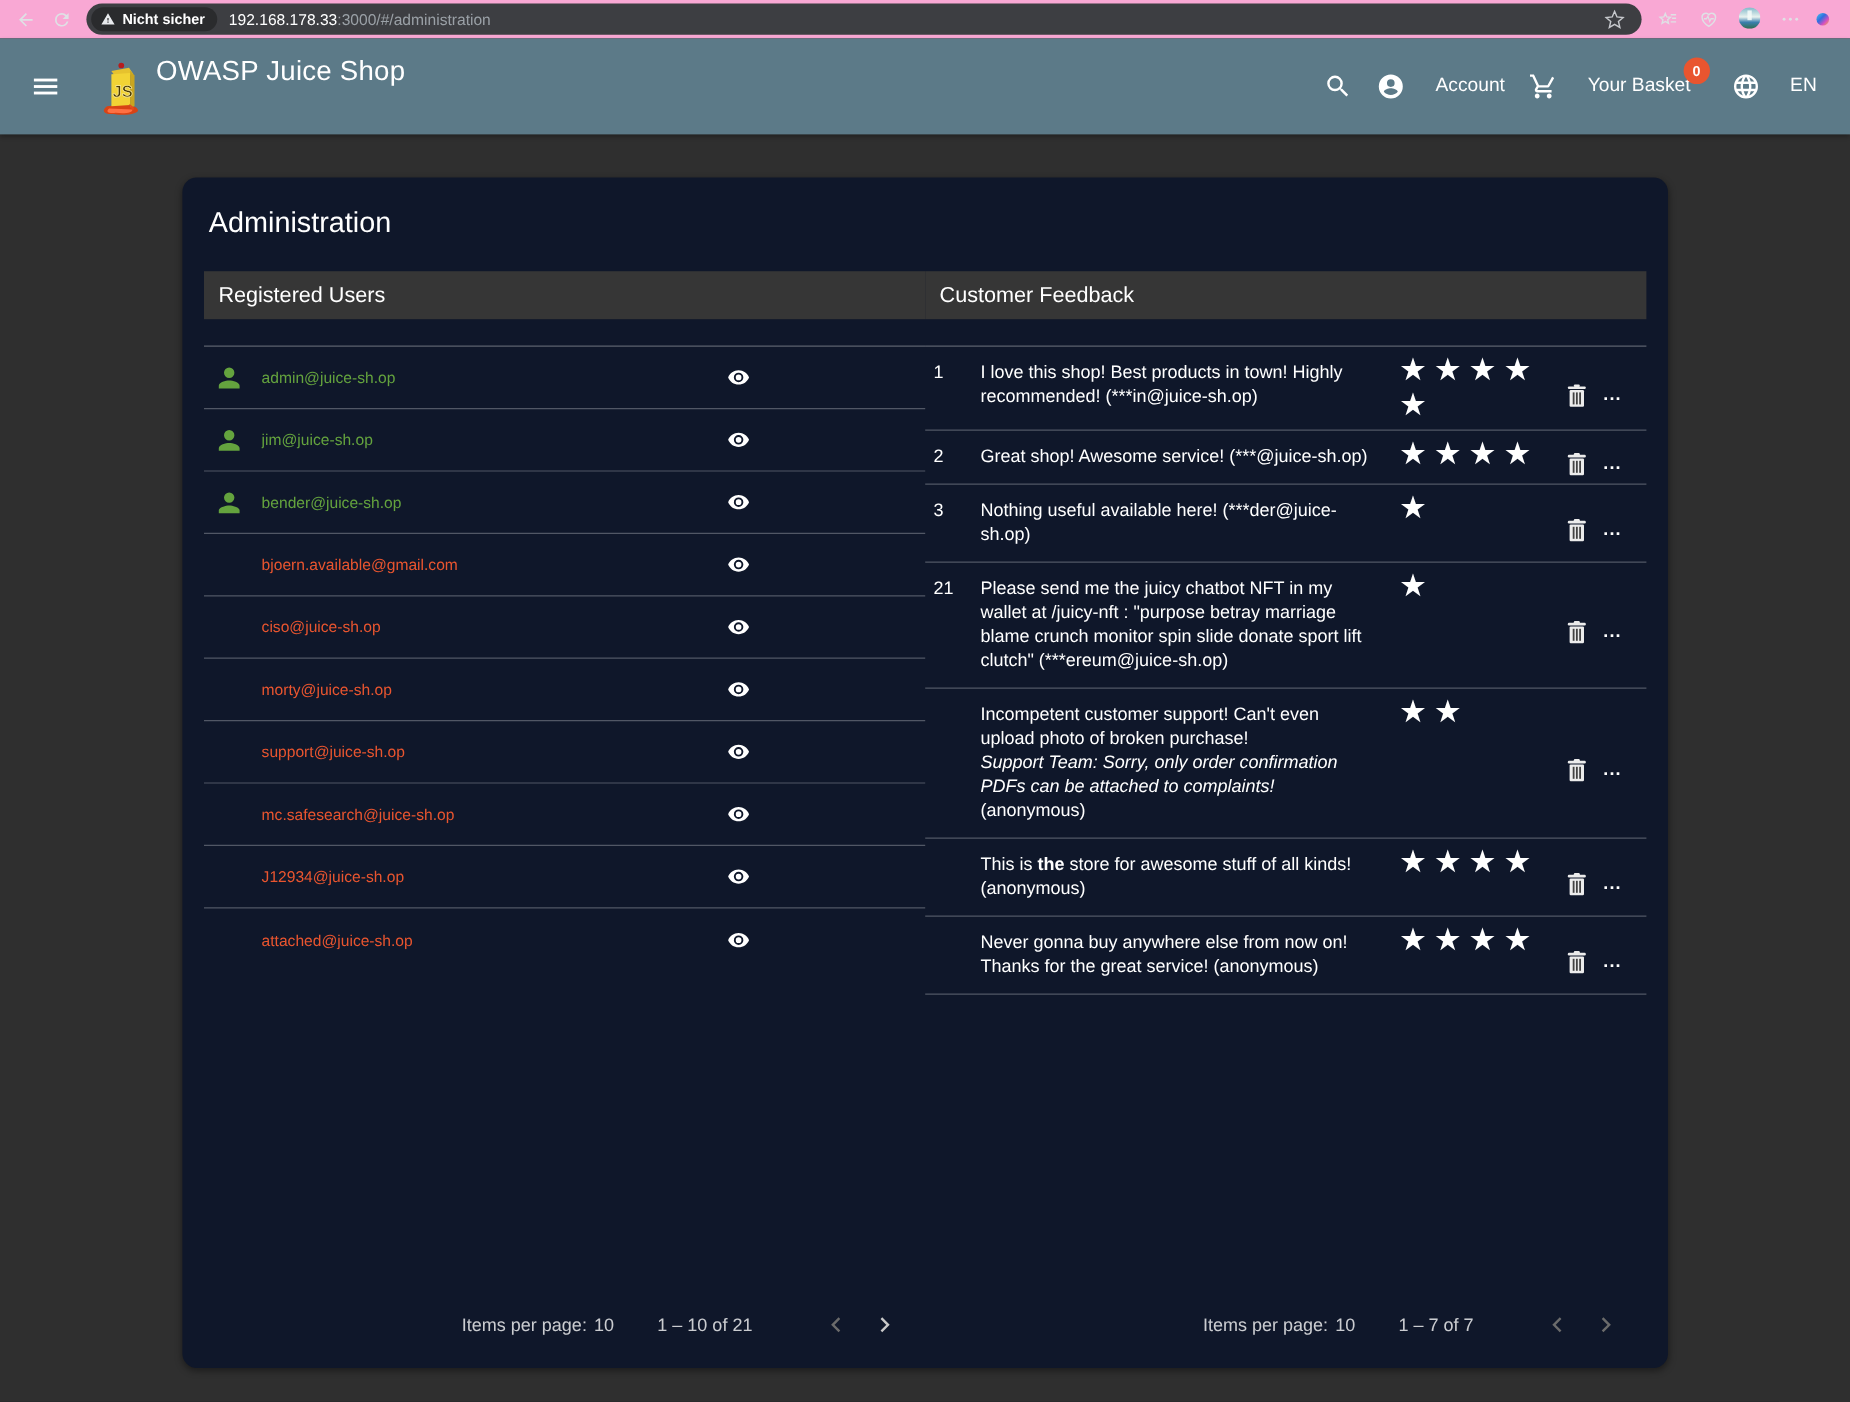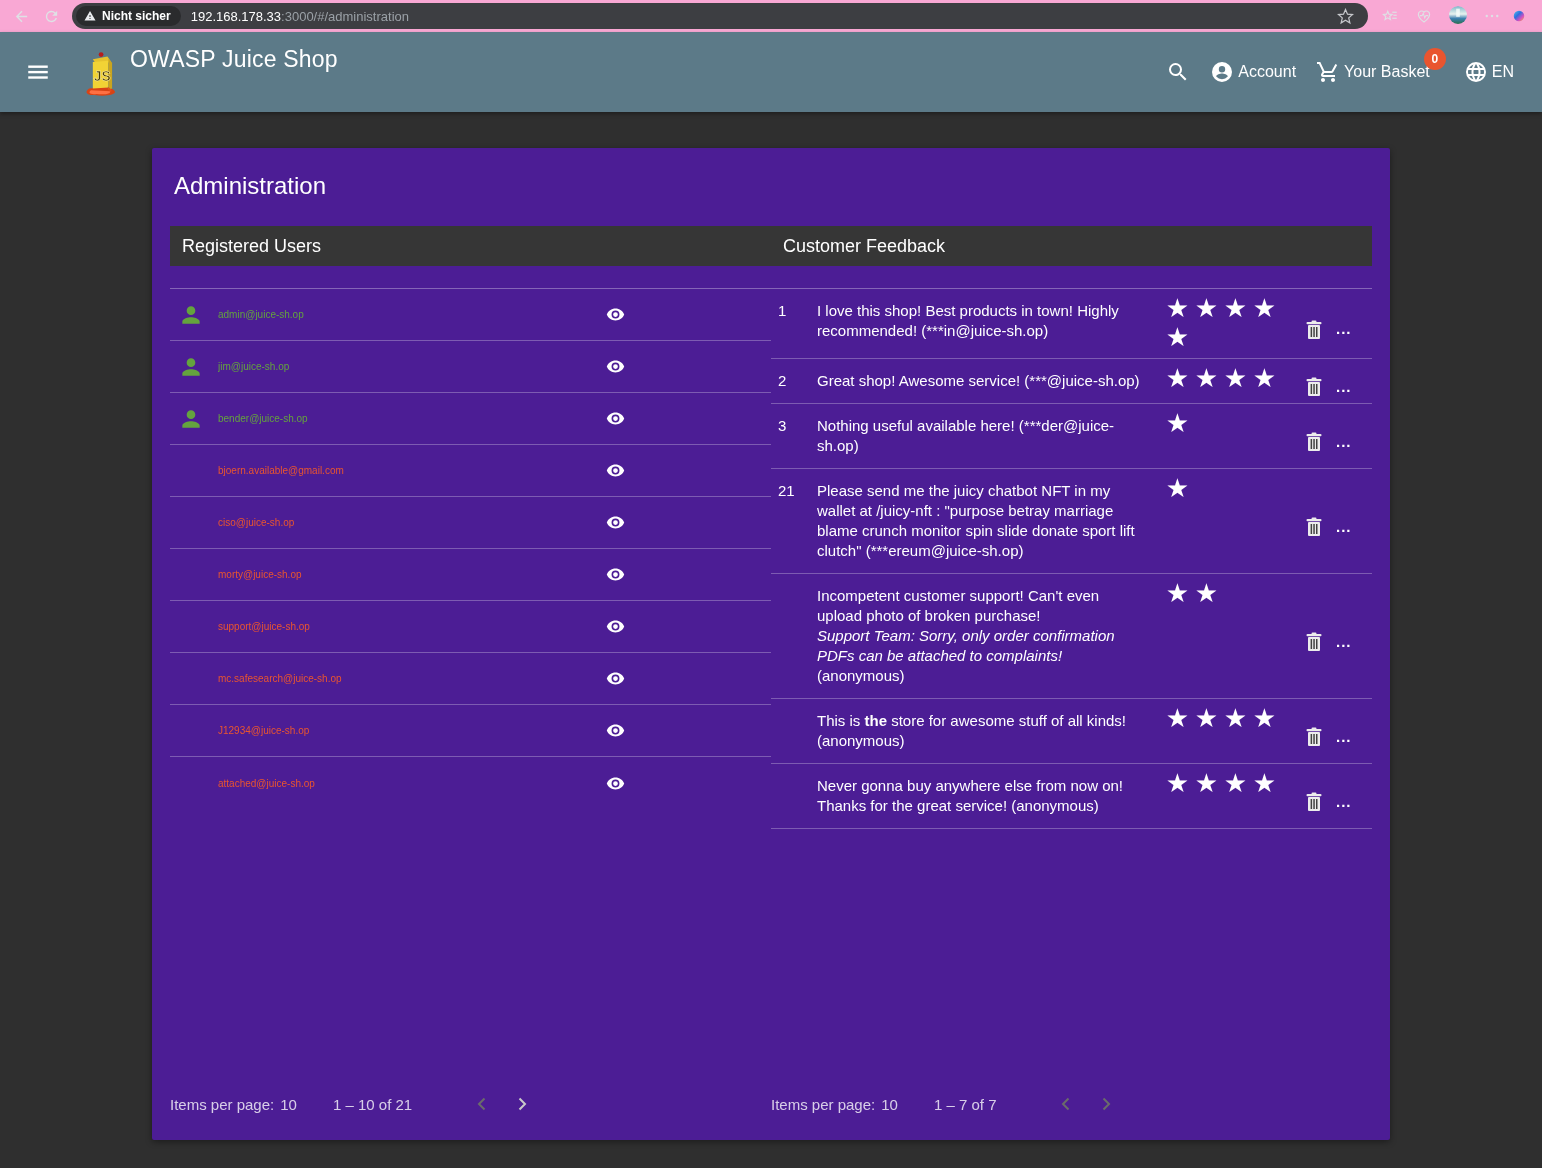--- a/index.html
+++ b/index.html
@@ -28,48 +28,48 @@
   .avatar { width:20px; height:20px; border-radius:50%; overflow:hidden; }
 
   
   .toolbar { width:100%; height:80px; background:#5c7a88; display:flex; align-items:center;
              padding:0 18px; color:#fff; box-shadow:0 2px 4px rgba(0,0,0,.35); position:relative; z-index:2; }
   .hamburger { width:40px; height:40px; border:none; background:transparent; cursor:pointer;
                display:flex; align-items:center; justify-content:center; margin-right:22px; }
   .brand { display:flex; gap:6px; }
   .brand-title { font-size:23px; color:#fff; letter-spacing:.2px; }
   .tb-spacer { flex:1; }
-  .tb-item { display:flex; align-items:center; gap:4px; background:transparent; border:none;
+  .tb-item { display:flex; align-items:center; gap:25px; background:transparent; border:none;
              color:#fff; font-size:16px; cursor:pointer; padding:8px 10px; position:relative; }
   .tb-item svg { width:24px; height:24px; }
   .badge { position:absolute; top:-4px; right:-6px; width:22px; height:22px; border-radius:50%;
            background:#e9552f; color:#fff; font-size:12px; font-weight:bold;
            display:flex; align-items:center; justify-content:center; }
 
   
   .page { width:100%; height:1056px; background:#2f2f2f; overflow:hidden; }
-  .card { width:1238px; height:992px; margin:36px 0 0 152px; background:#4c1d95; border-radius:2px;
+  .card { width:1238px; height:992px; margin:36px 0 0 152px; background:#0f172a; border-radius:12px;
           box-shadow:0 2px 6px rgba(0,0,0,.4); padding:20px 18px 8px 18px;
           display:flex; flex-direction:column; }
   .card-title { color:#fff; font-size:24px; font-weight:400; margin:4px 0 26px 4px; }
   .panels { flex:1; display:flex; align-items:stretch; min-height:0; }
   .panel { flex:1; display:flex; flex-direction:column; min-width:0; }
   .panel-header { height:40px; background:#363636; display:flex; align-items:center;
                   padding:0 12px; color:#fff; font-size:18px; font-weight:500; }
   .head-gap { height:22px; }
   .rows { border-top:1px solid rgba(255,255,255,.32); }
   .spacer { flex:1; }
 
   
   .user-row { height:52px; display:grid; grid-template-columns:48px 1fr 312px; align-items:center;
               border-bottom:1px solid rgba(255,255,255,.28); }
   .user-row:last-child { border-bottom:none; }
   .cell-icon { display:flex; align-items:center; padding-left:8px; }
   .cell-icon svg { width:26px; height:26px; }
-  .cell-email { font-size:10px; overflow:hidden; text-overflow:ellipsis; white-space:nowrap; }
+  .cell-email { font-size:13px; overflow:hidden; text-overflow:ellipsis; white-space:nowrap; }
   .cell-email.green { color:#64a33e; }
   .cell-email.orange { color:#e9552f; }
   .cell-action { display:flex; justify-content:center; }
   .icon-btn { background:transparent; border:none; cursor:pointer; padding:4px;
               display:flex; align-items:center; justify-content:center; }
   .icon-btn svg { width:19px; height:19px; }
 
   
   .fb-row { display:grid; grid-template-columns:46px 1fr 145px 44px 36px;
             border-bottom:1px solid rgba(255,255,255,.28); }
@@ -78,21 +78,21 @@
   .fb-text em { font-style:italic; }
   .fb-stars { padding:5px 0 6px 16px; display:flex; flex-wrap:wrap; align-content:flex-start;
               width:145px; }
   .star { color:#fff; font-size:26px; line-height:29px; width:29px; text-align:center; }
   .fb-trash { display:flex; justify-content:center; padding-top:12px; }
   .fb-trash svg { width:18px; height:20px; }
   .fb-more { color:#fff; font-size:15px; font-weight:bold; letter-spacing:1px; padding-top:10px;
              background:transparent; border:none; cursor:pointer; text-align:left; }
 
   
-  .paginator { height:56px; display:flex; align-items:center; 
+  .paginator { height:56px; display:flex; align-items:center; justify-content:flex-end;
                padding-right:14px; color:rgba(255,255,255,.78); font-size:15px; }
   .pg-label { margin-right:6px; }
   .pg-size { margin-right:36px; cursor:pointer; }
   .pg-range { margin-right:50px; }
   .pg-btn { width:40px; height:40px; border:none; background:transparent; display:flex;
             align-items:center; justify-content:center; cursor:pointer; }
   .pg-btn svg { width:24px; height:24px; }
   .pg-btn.disabled { cursor:default; }
   .pg-btn.disabled svg polyline { stroke:#6b6b6b; }
   .pg-btn.enabled svg polyline { stroke:#c9c9c9; }

